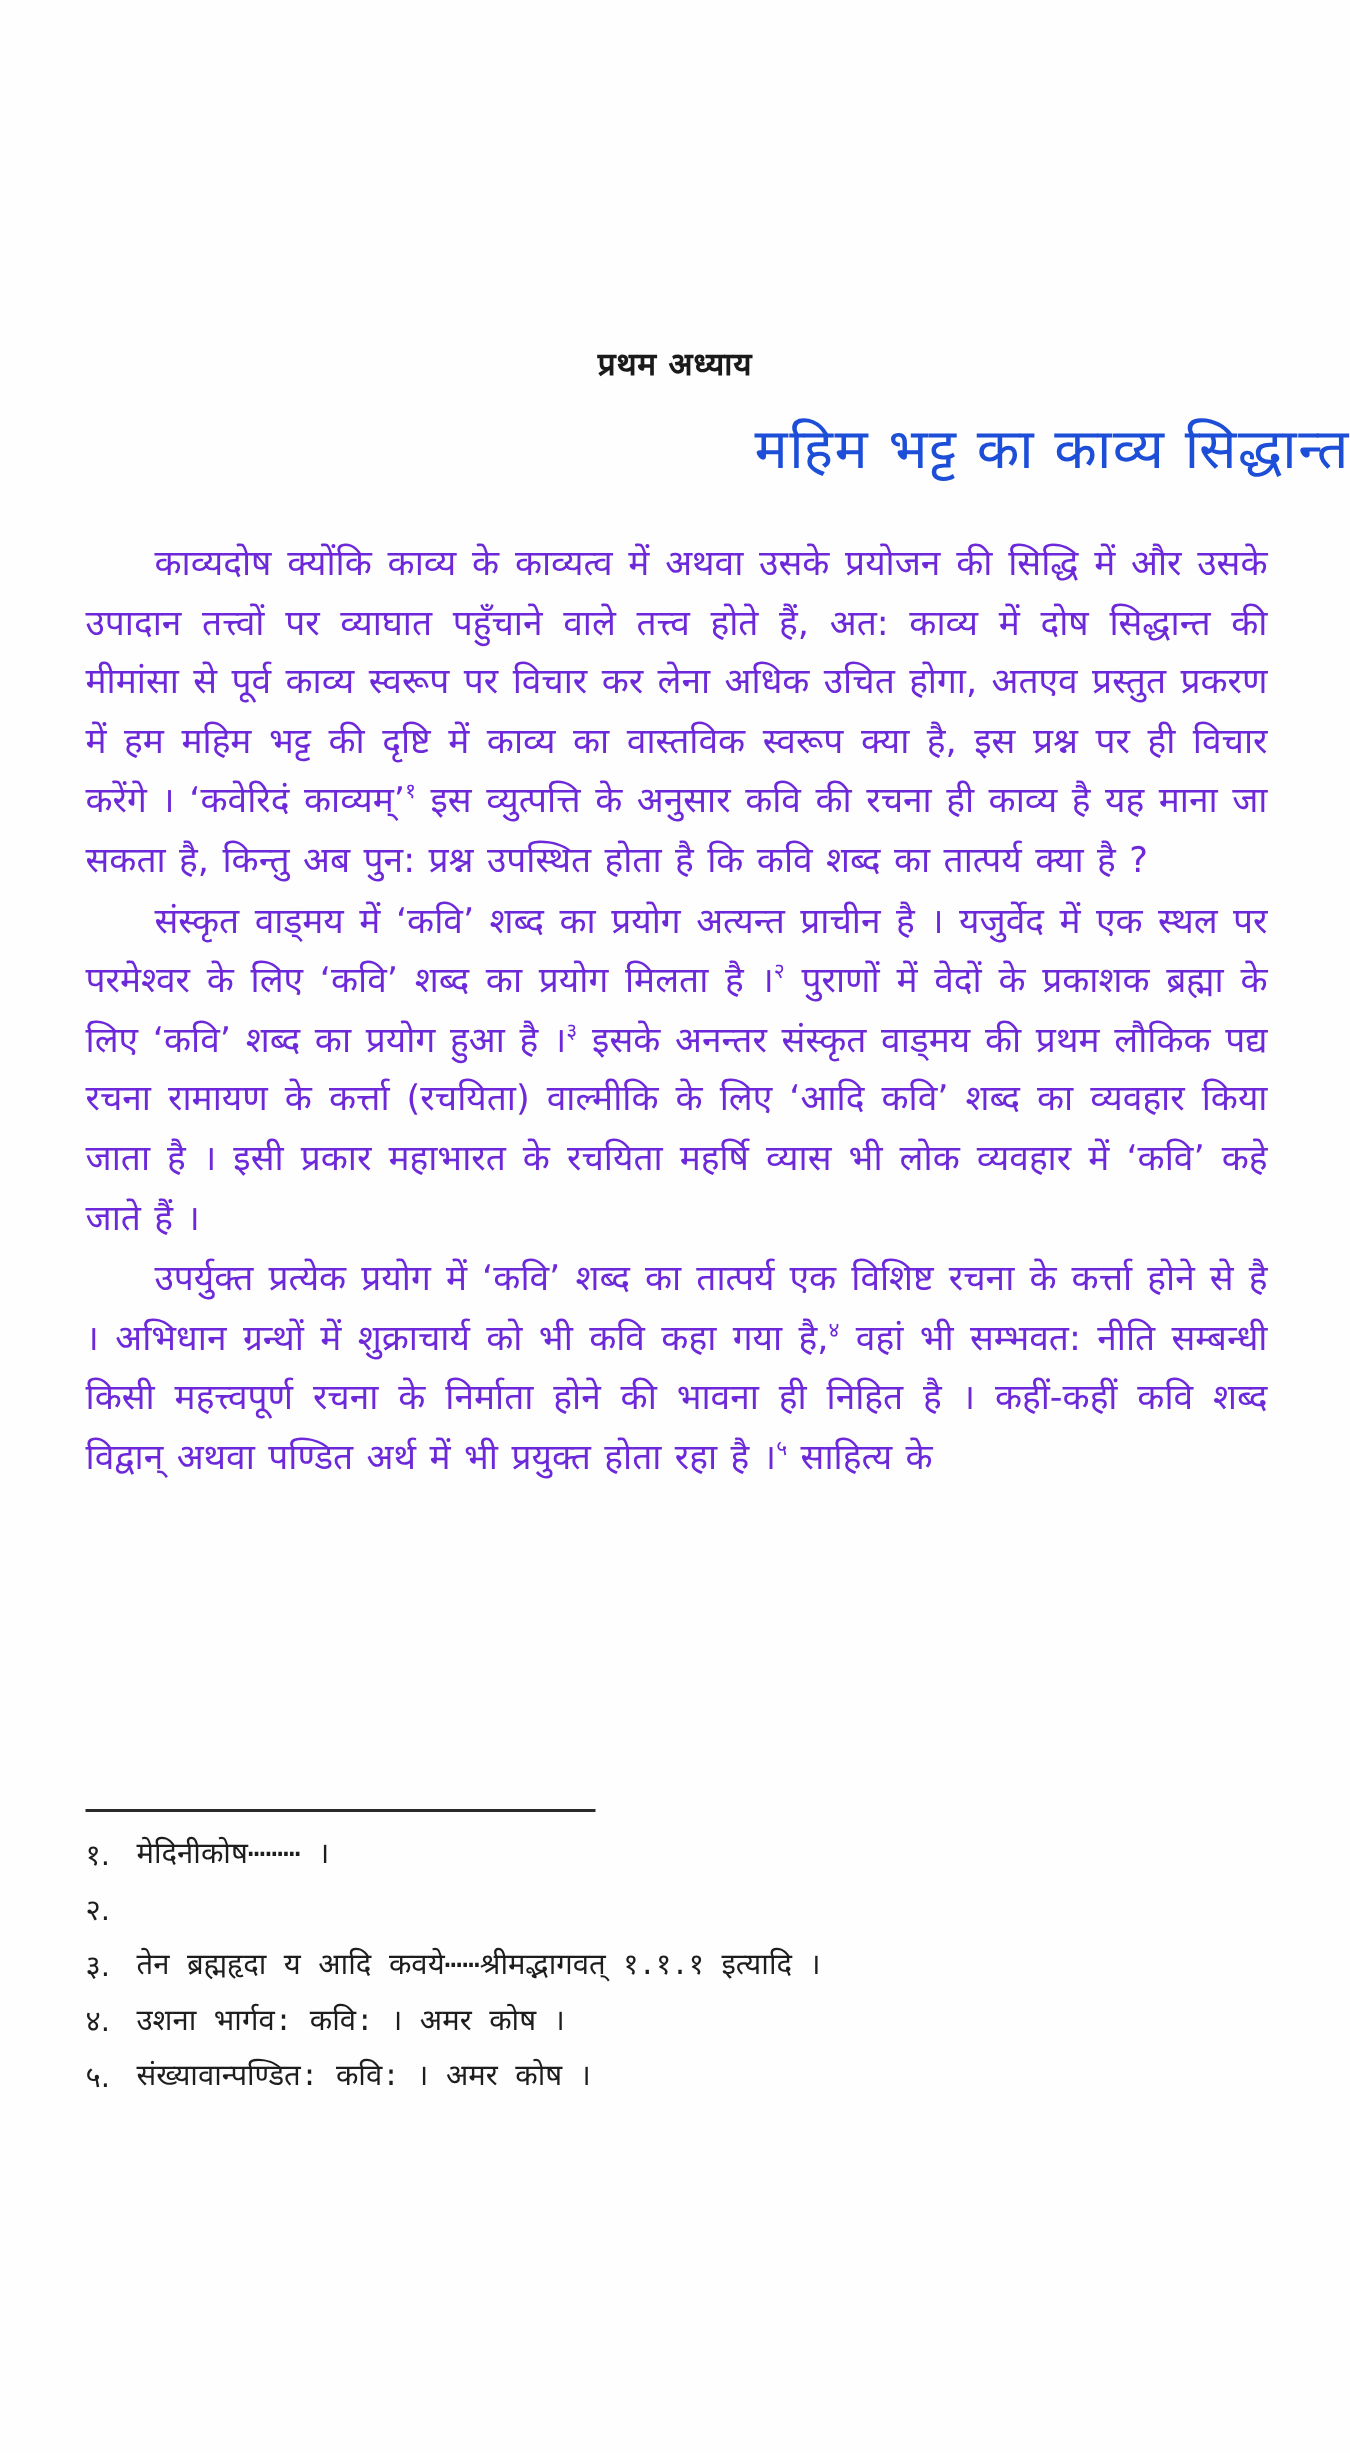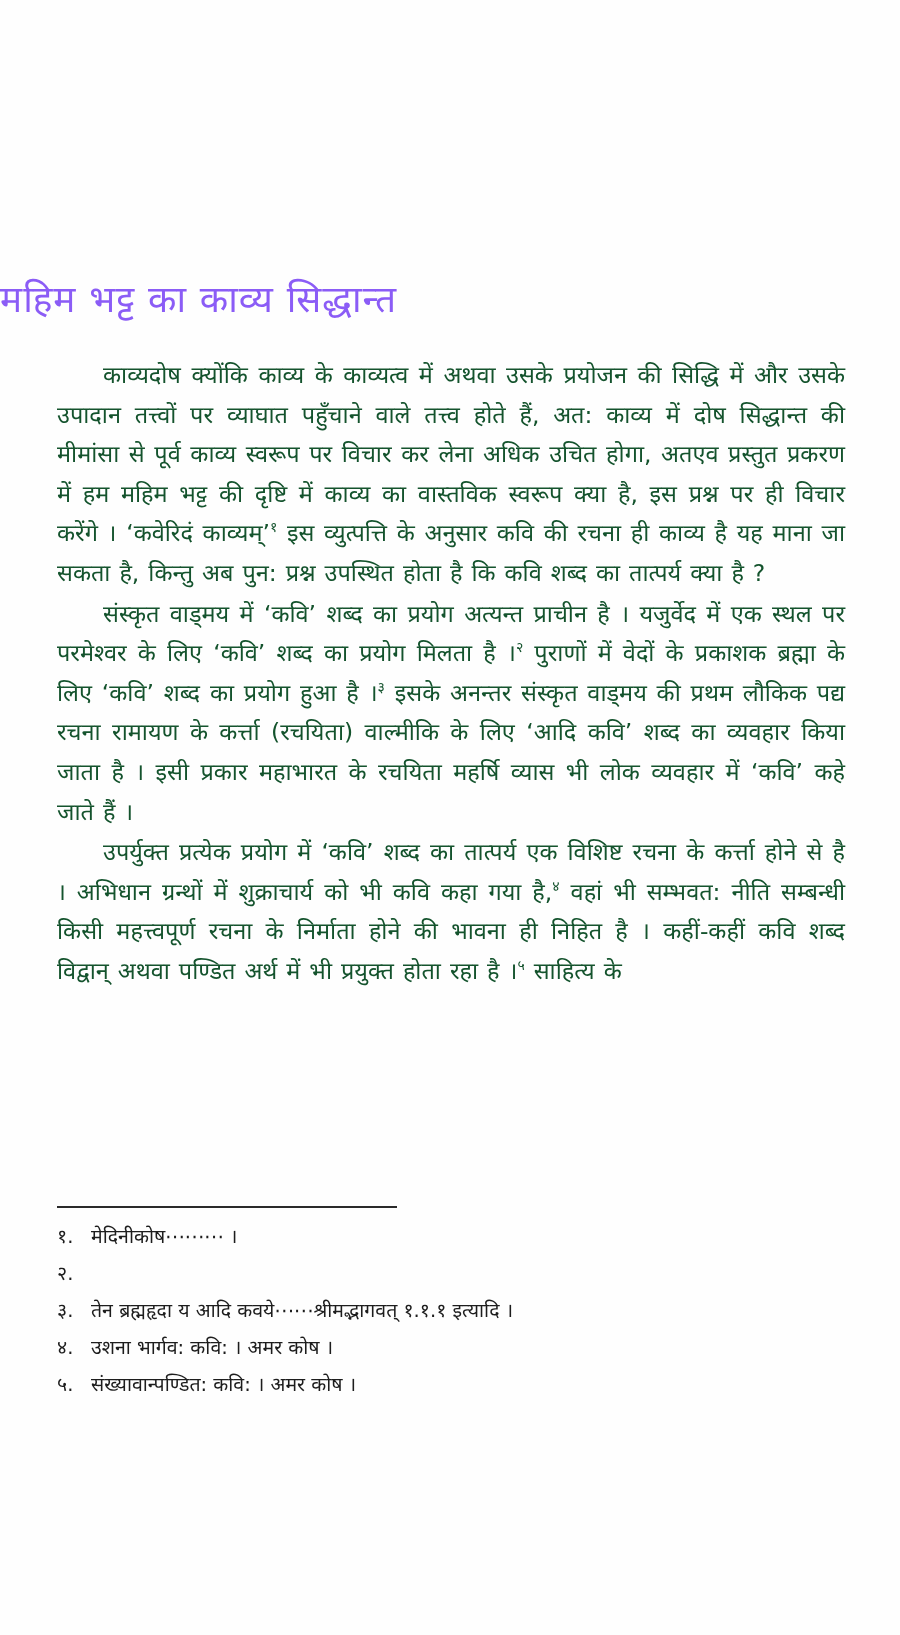--- a/index.html
+++ b/index.html
@@ -35,43 +35,43 @@
     font-weight: 700;
     letter-spacing: 0.5px;
     color: #1a1a1a;
     font-family: "DejaVu Sans", "Liberation Sans", sans-serif;
   }
   .chapter-title {
     position: absolute;
     top: 272px;
     left: 0;
     right: 0;
-    text-align: left;
+    text-align: right;
     font-size: 37px;
     font-weight: 400;
     letter-spacing: 1px;
-    color: #8b5cf6;
+    color: #1d4ed8;
     font-family: "DejaVu Sans", "Liberation Sans", sans-serif;
   }
 
   
   .body-text {
     position: absolute;
     top: 356px;
     left: 57px;
     width: 788px;
   }
   .para {
     margin: 0 0 1px 0;
     text-align: justify;
     text-justify: inter-word;
     font-size: 23.5px;
     line-height: 39.6px;
     text-indent: 46px;
-    color: #14532d;
+    color: #6d28d9;
     font-family: "DejaVu Sans", "Liberation Sans", sans-serif;
     word-spacing: 1.5px;
   }
   .para:last-child { margin-bottom: 0; }
   .para .fn {
     font-size: 0.6em;
     vertical-align: super;
     line-height: 0;
   }
 
@@ -101,33 +101,35 @@
     align-items: flex-start;
     margin-bottom: 7px;
   }
   .footnote-num {
     flex: 0 0 auto;
     width: 34px;
     text-align: left;
   }
   .footnote-body {
     flex: 1 1 auto;
+    font-family: Liberation Mono, monospace;
   }
   .footnote-body .fline {
     display: block;
   }
   .footnote-body .fline.indent {
     padding-left: 4px;
   }
 </style>
 </head>
 <body>
 
 <div class="page">
 
+  <div class="chapter-label">प्रथम अध्याय</div>
 
   <div class="chapter-title">महिम भट्ट का काव्य सिद्धान्त</div>
 
   <div class="body-text">
 
     <p class="para"><span>काव्यदोष क्योंकि काव्य के काव्यत्व में अथवा उसके प्रयोजन की सिद्धि में और उसके उपादान तत्त्वों पर व्याघात पहुँचाने वाले तत्त्व होते हैं, अत: काव्य में दोष सिद्धान्त की मीमांसा से पूर्व काव्य स्वरूप पर विचार कर लेना अधिक उचित होगा, अतएव प्रस्तुत प्रकरण में हम महिम भट्ट की दृष्टि में काव्य का वास्तविक स्वरूप क्या है, इस प्रश्न पर ही विचार करेंगे । ‘कवेरिदं काव्यम्’</span><span class="fn">१</span><span> इस व्युत्पत्ति के अनुसार कवि की रचना ही काव्य है यह माना जा सकता है, किन्तु अब पुन: प्रश्न उपस्थित होता है कि कवि शब्द का तात्पर्य क्या है ?</span></p>
 
     <p class="para"><span>संस्कृत वाड्मय में ‘कवि’ शब्द का प्रयोग अत्यन्त प्राचीन है । यजुर्वेद में एक स्थल पर परमेश्वर के लिए ‘कवि’ शब्द का प्रयोग मिलता है ।</span><span class="fn">२</span><span> पुराणों में वेदों के प्रकाशक ब्रह्मा के लिए ‘कवि’ शब्द का प्रयोग हुआ है ।</span><span class="fn">३</span><span> इसके अनन्तर संस्कृत वाड्मय की प्रथम लौकिक पद्य रचना रामायण के कर्त्ता (रचयिता) वाल्मीकि के लिए ‘आदि कवि’ शब्द का व्यवहार किया जाता है । इसी प्रकार महाभारत के रचयिता महर्षि व्यास भी लोक व्यवहार में ‘कवि’ कहे जाते हैं ।</span></p>
 
     <p class="para"><span>उपर्युक्त प्रत्येक प्रयोग में ‘कवि’ शब्द का तात्पर्य एक विशिष्ट रचना के कर्त्ता होने से है । अभिधान ग्रन्थों में शुक्राचार्य को भी कवि कहा गया है,</span><span class="fn">४</span><span> वहां भी सम्भवत: नीति सम्बन्धी किसी महत्त्वपूर्ण रचना के निर्माता होने की भावना ही निहित है । कहीं-कहीं कवि शब्द विद्वान् अथवा पण्डित अर्थ में भी प्रयुक्त होता रहा है ।</span><span class="fn">५</span><span> साहित्य के</span></p>

